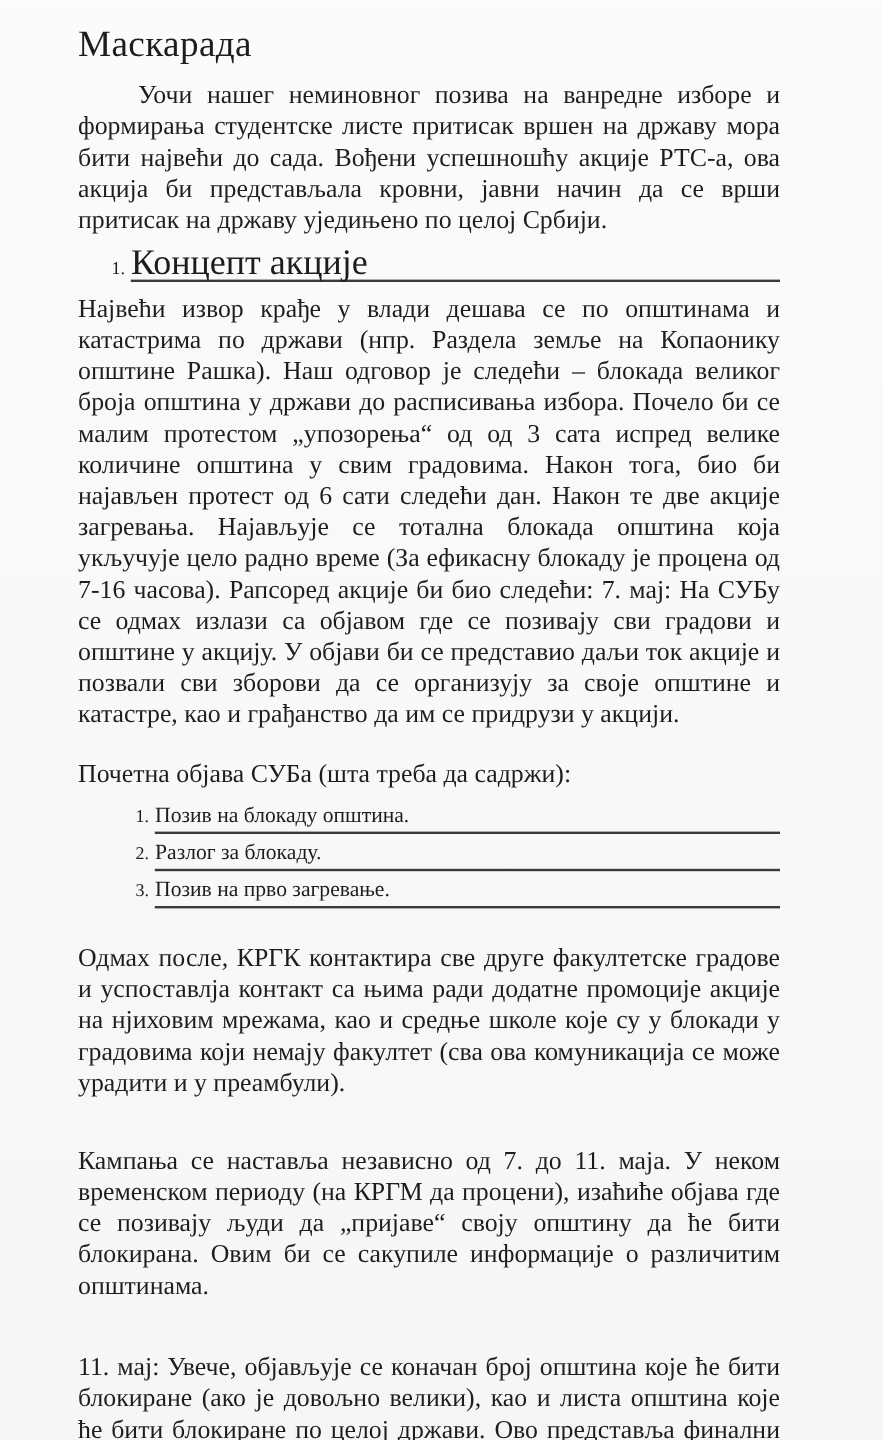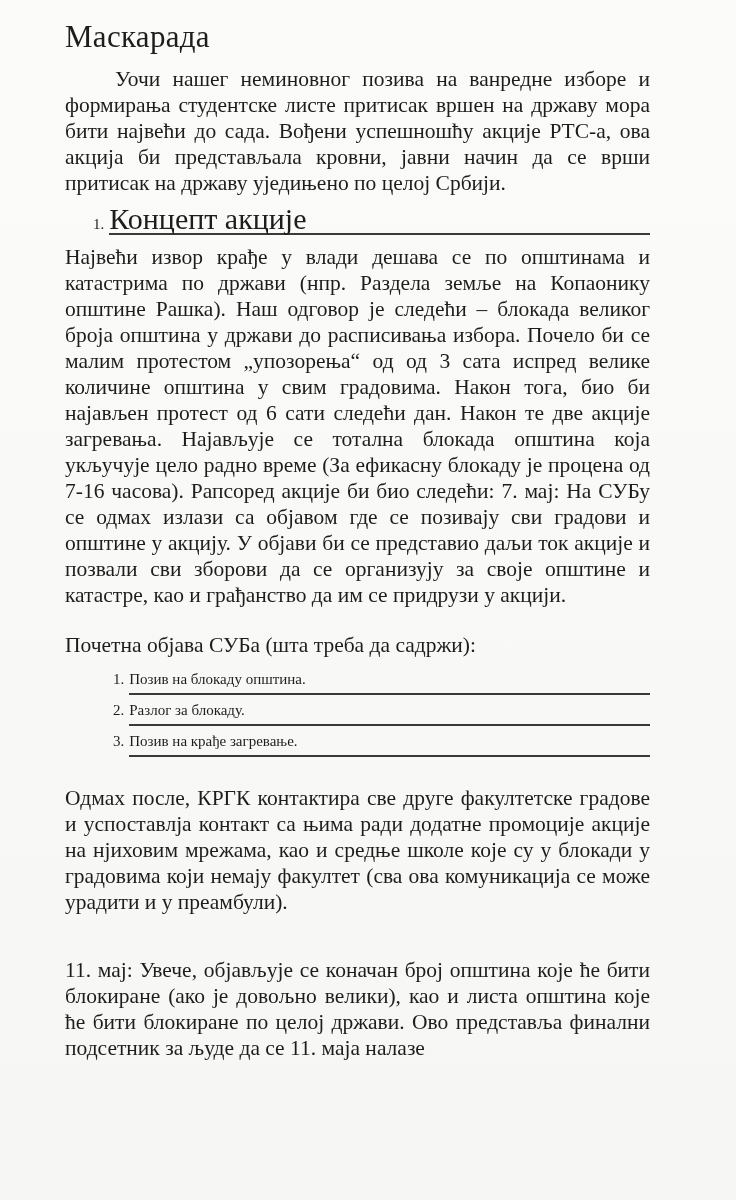--- a/index.html
+++ b/index.html
@@ -61,21 +61,21 @@
   .subheading {
     margin-top: 24px;
   }
   .num-list {
     margin: 9px 0 0 0;
   }
   .num-list .num-line {
     margin: 0 0 3px 48px;
   }
   .num-list .num-line .txt {
-    font-size: 15px;
+    font-size: 18px;
   }
   .para.after-list { margin-top: 28px; }
   .para.gap-lg     { margin-top: 39px; }
   .para.gap-xl     { margin-top: 42px; }
 </style>
 </head>
 <body>
 
 <div class="page">
 
@@ -96,22 +96,23 @@
     <div class="num-line">
       <span class="num">1.</span>
       <span class="txt">Позив на блокаду општина.</span>
     </div>
     <div class="num-line">
       <span class="num">2.</span>
       <span class="txt">Разлог за блокаду.</span>
     </div>
     <div class="num-line">
       <span class="num">3.</span>
-      <span class="txt">Позив на крађе загревање.</span>
+      <span class="txt">Позив на прво загревање.</span>
     </div>
   </div>
 
   <p class="para after-list">Одмах после, КРГК контактира све друге факултетске градове и успоставлја контакт са њима ради додатне промоције акције на нјиховим мрежама, као и средње школе које су у блокади у градовима који немају факултет (сва ова комуникација се може урадити и у преамбули).</p>
 
+  <p class="para gap-lg">Кампања се наставља независно од 7. до 11. маја. У неком временском периоду (на КРГМ да процени), изаћиће објава где се позивају људи да „пријаве“ своју општину да ће бити блокирана. Овим би се сакупиле информације о различитим општинама.</p>
 
   <p class="para gap-xl">11. мај: Увече, објављује се коначан број општина које ће бити блокиране (ако је довољно велики), као и листа општина које ће бити блокиране по целој држави. Ово представља финални подсетник за људе да се 11. маја налазе</p>
 
 </div>
 
 </body></html>

